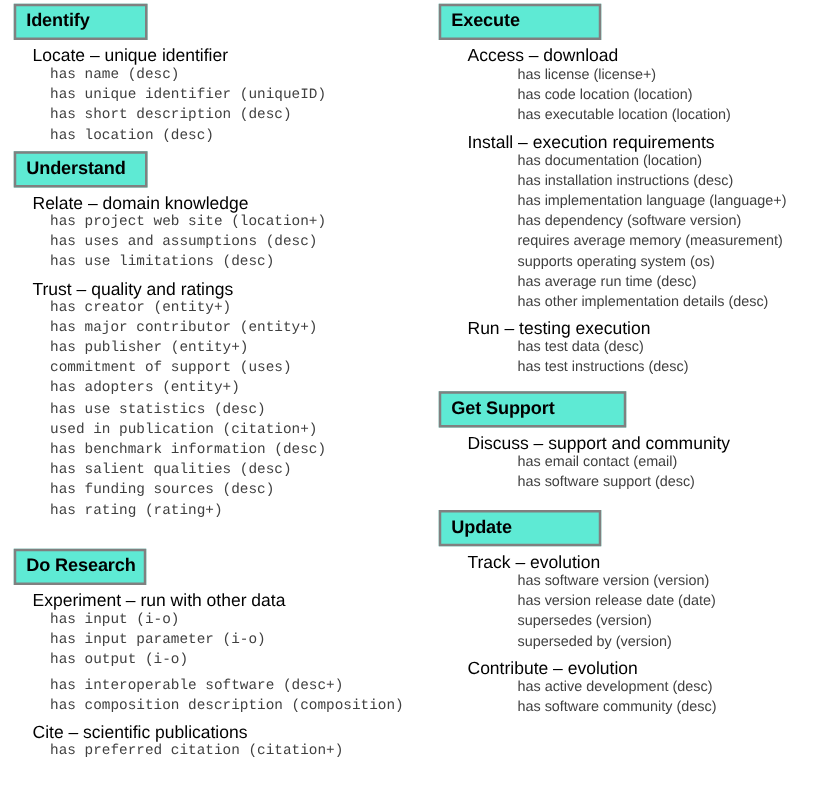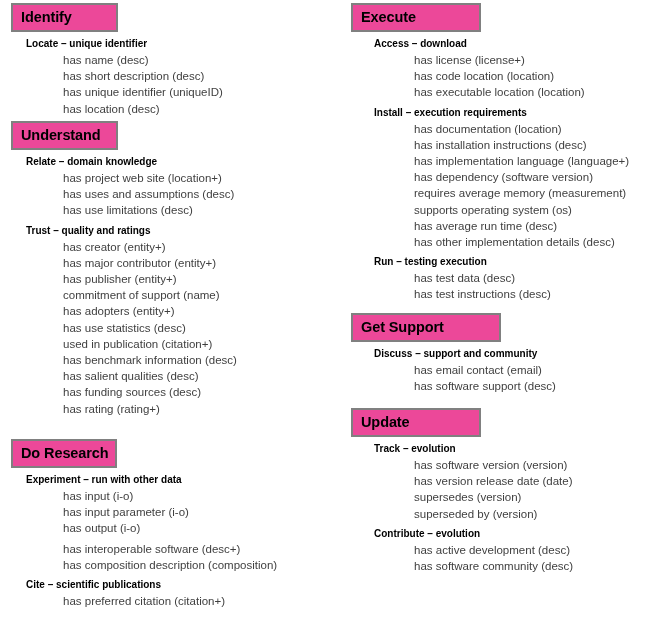--- a/index.html
+++ b/index.html
@@ -33,42 +33,42 @@
 
   
   .section {
     position: absolute;
     width: 100%;
   }
 
   .section-box {
     display: inline-block;
     border: 2px solid #808080;
-    background: #ec4899;
+    background: #5eead4;
     padding: 4px 10px 4px 8px;
     box-sizing: border-box;
     margin-left: 11px;
     line-height: 17px;
   }
   .section-title {
     font-size: 14.5px;
     font-weight: bold;
     color: #000000;
     letter-spacing: -0.1px;
     white-space: nowrap;
     display: block;
   }
 
   
   .group {
     margin-top: 4px;
   }
   .group-title {
-    font-size: 10px;
-    font-weight: bold;
+    font-size: 14px;
+    font-weight: normal;
     color: #000000;
     line-height: 16px;
     white-space: nowrap;
     display: block;
   }
   .column.left .group-title  { padding-left: 26px; }
   .column.right .group-title { padding-left: 34px; }
 
   
   .props {
@@ -77,51 +77,51 @@
     padding: 0;
   }
   .prop {
     font-size: 11.5px;
     font-weight: normal;
     color: #3f3f3f;
     line-height: 16.2px;
     white-space: nowrap;
     display: block;
   }
-  .column.left .prop  { padding-left: 63px; }
+  .column.left .prop  { padding-left: 40px; font-family: Liberation Mono, monospace; }
   .column.right .prop { padding-left: 74px; }
 </style>
 </head>
 <body>
 
 <div class="page">
   <div class="column left">
       <div class="section" style="top: 3px;"><div class="section-box" style="width: 107px;"><span class="section-title">Identify</span></div><div class="group">
           <span class="group-title">Locate – unique identifier</span>
           <ul class="props">
             <li class="prop">has name (desc)</li>
+            <li class="prop">has unique identifier (uniqueID)</li>
             <li class="prop">has short description (desc)</li>
-            <li class="prop">has unique identifier (uniqueID)</li>
             <li class="prop">has location (desc)</li>
           </ul>
         </div></div>
       <div class="section" style="top: 121px;"><div class="section-box" style="width: 107px;"><span class="section-title">Understand</span></div><div class="group">
           <span class="group-title">Relate – domain knowledge</span>
           <ul class="props">
             <li class="prop">has project web site (location+)</li>
             <li class="prop">has uses and assumptions (desc)</li>
             <li class="prop">has use limitations (desc)</li>
           </ul>
         </div><div class="group">
           <span class="group-title">Trust – quality and ratings</span>
           <ul class="props">
             <li class="prop">has creator (entity+)</li>
             <li class="prop">has major contributor (entity+)</li>
             <li class="prop">has publisher (entity+)</li>
-            <li class="prop">commitment of support (name)</li>
+            <li class="prop">commitment of support (uses)</li>
             <li class="prop">has adopters (entity+)</li>
             <li class="prop">has use statistics (desc)</li>
             <li class="prop">used in publication (citation+)</li>
             <li class="prop">has benchmark information (desc)</li>
             <li class="prop">has salient qualities (desc)</li>
             <li class="prop">has funding sources (desc)</li>
             <li class="prop">has rating (rating+)</li>
           </ul>
         </div></div>
       <div class="section" style="top: 439px;"><div class="section-box" style="width: 106px;"><span class="section-title">Do Research</span></div><div class="group">

